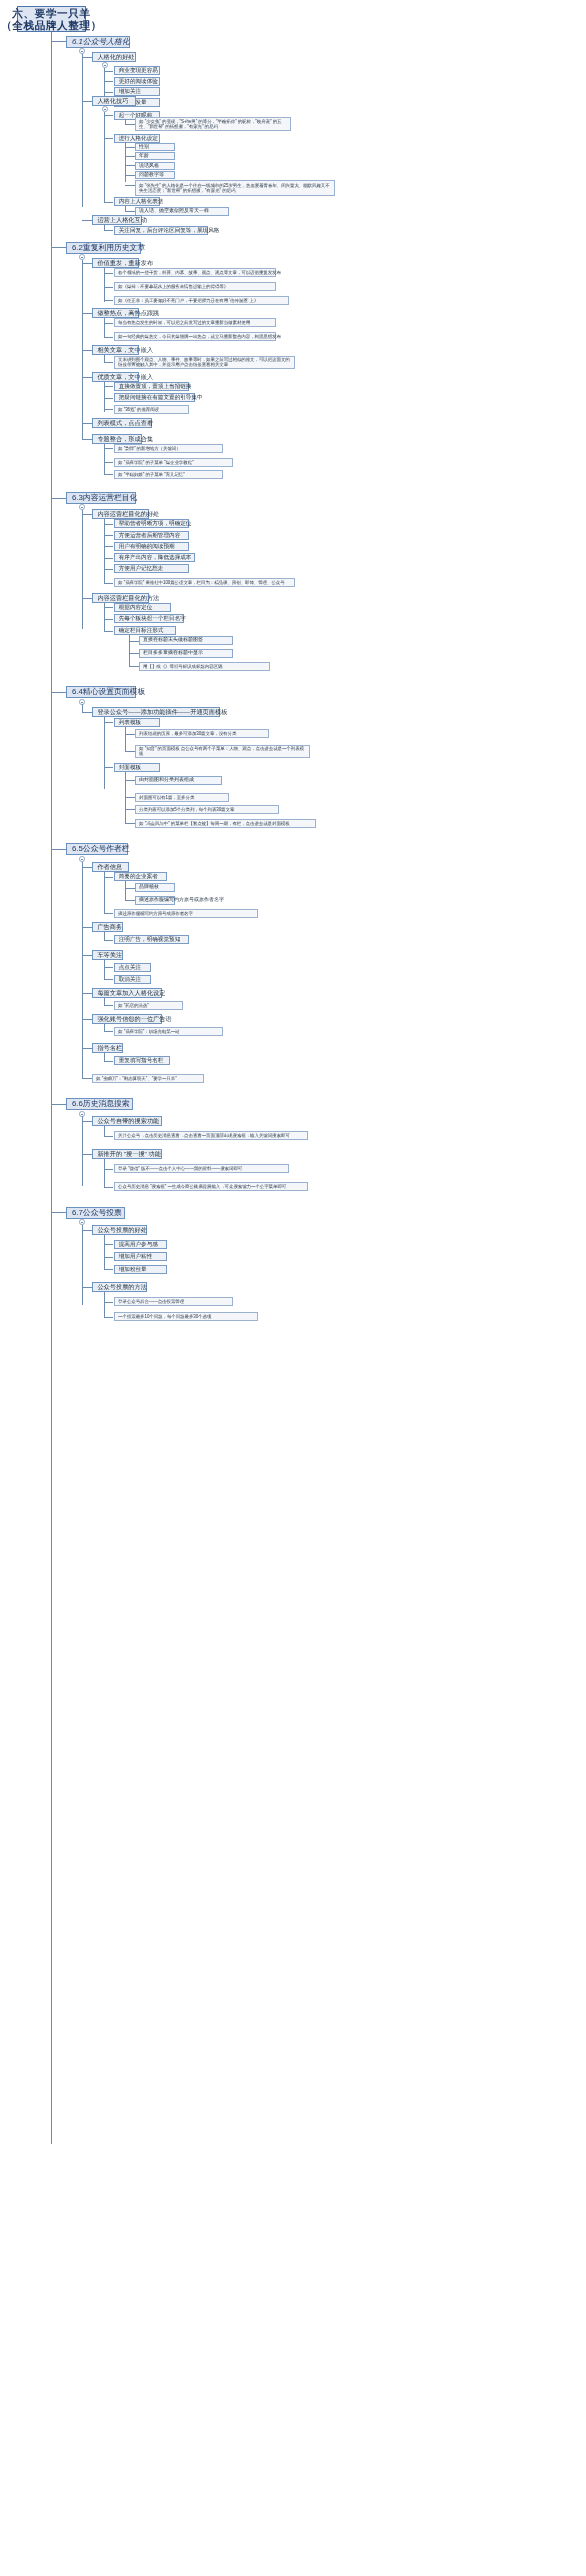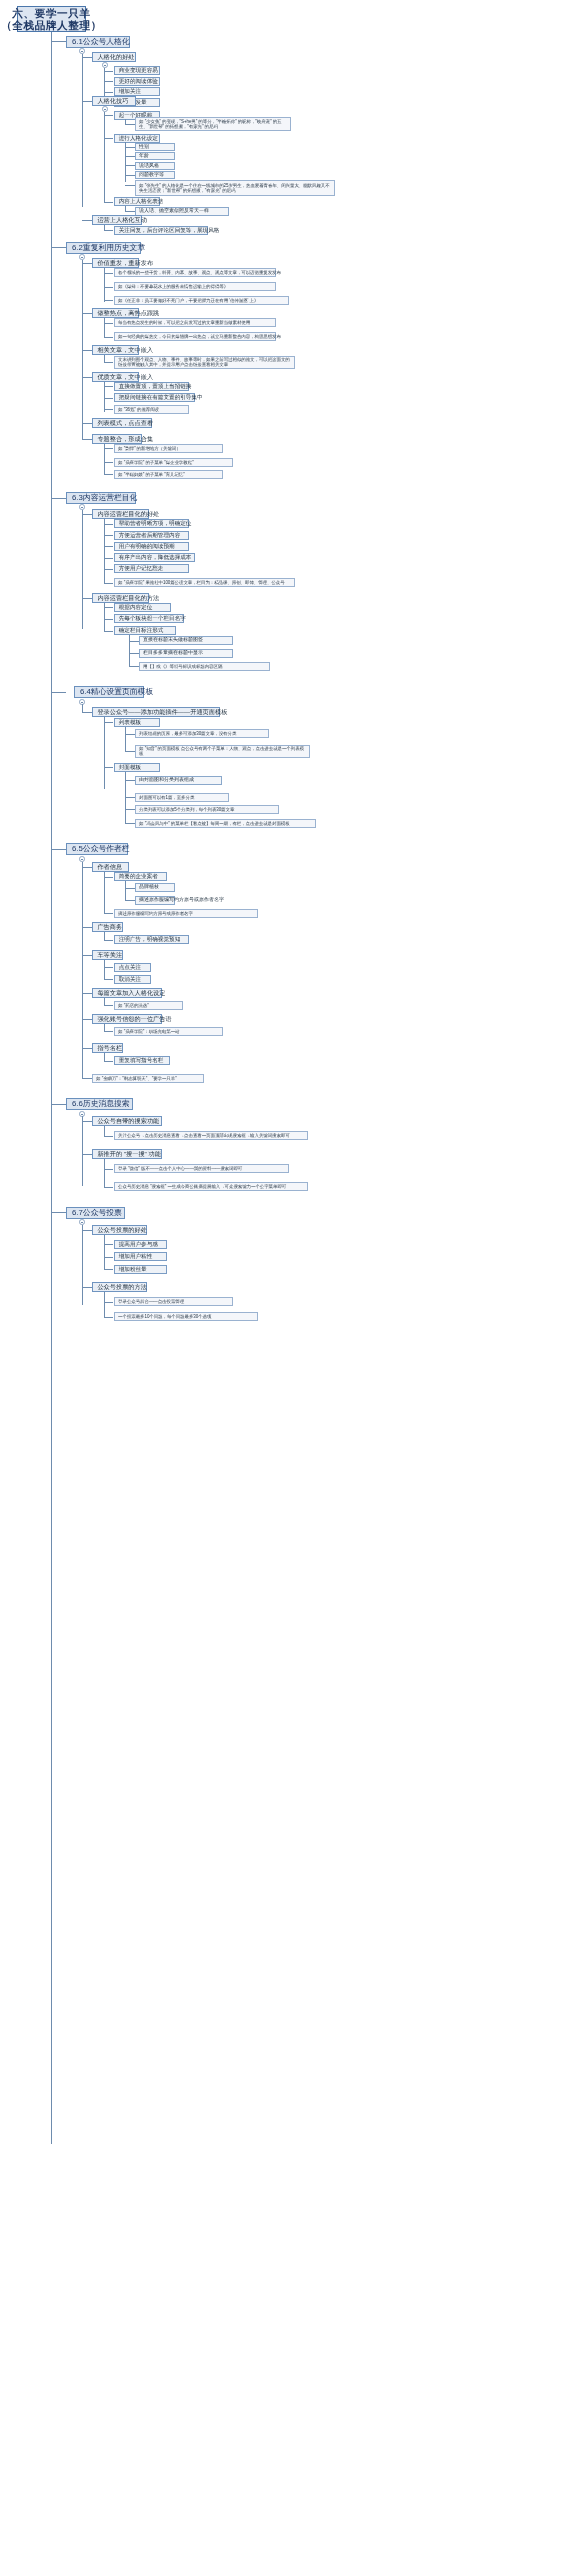--- a/index.html
+++ b/index.html
@@ -115,21 +115,21 @@
 <div id="canvas">
 
   <div class="node n-root" style="left:17px; top:6.2px; width:69px; height:26px;">
     <span>六、要学一只羊</span>
     <span>（全栈品牌人整理）</span>
   </div>
 
   <div class="ln lnv" style="left:51px; top:32px; height:2112px;"></div>
 
   <div class="ln lnh" style="left:51px; top:41px; width:15px;"></div>
-  <div class="node n-l1" style="left:66px; top:36px; width:64px; height:12px;">6.1公众号人格化</div>
+  <div class="node n-l1" style="left:66px; top:36px; width:64px; height:12px;font-style:italic;">6.1公众号人格化</div>
   <div class="toggle" style="left:79px; top:48px;"></div>
   <div class="ln lnv" style="left:82px; top:54px; height:153px;"></div>
 
   <div class="ln lnh" style="left:82px; top:57px; width:10.6px;"></div>
   <div class="node n-l2" style="left:92px; top:52px; width:44px; height:10px;">人格化的好处</div>
   <div class="toggle" style="left:102px; top:62px;"></div>
   <div class="ln lnv" style="left:104px; top:68px; height:34px;"></div>
 
   <div class="ln lnh" style="left:104px; top:71px; width:9.4px;"></div>
   <div class="node n-l3" style="left:114px; top:66px; width:46px; height:8.7px;">商业变现更容易</div>
@@ -293,21 +293,21 @@
   <div class="ln lnh" style="left:129px; top:641px; width:10px;"></div>
   <div class="node n-l4" style="left:139px; top:636px; width:94px; height:8.7px;">直接在标题末头做标题图签</div>
 
   <div class="ln lnh" style="left:129px; top:653px; width:10px;"></div>
   <div class="node n-l4" style="left:139px; top:649px; width:94px; height:8.7px;">栏目多多童摘在标题中显示</div>
 
   <div class="ln lnh" style="left:129px; top:666px; width:10px;"></div>
   <div class="node n-note" style="left:139px; top:662px; width:131px; height:8.7px;">用【】或《》等符号标识或标题内容区隔</div>
 
   <div class="ln lnh" style="left:51px; top:692px; width:15px;"></div>
-  <div class="node n-l1" style="left:74px; top:686px; width:70px; height:12px;">6.4精心设置页面模板</div>
+  <div class="node n-l1" style="left:66px; top:686px; width:70px; height:12px;">6.4精心设置页面模板</div>
   <div class="toggle" style="left:79px; top:699px;"></div>
   <div class="ln lnv" style="left:82px; top:704px; height:8.7px;"></div>
 
   <div class="ln lnh" style="left:82px; top:712px; width:10.6px;"></div>
   <div class="node n-l2" style="left:92px; top:707px; width:128px; height:10px;">登录公众号——添加功能插件——开通页面模板</div>
   <div class="ln lnv" style="left:104px; top:717px; height:72px;"></div>
 
   <div class="ln lnh" style="left:104px; top:722px; width:9.4px;"></div>
   <div class="node n-l3" style="left:114px; top:718px; width:46px; height:8.7px;">列表模板</div>
   <div class="ln lnv" style="left:125px; top:727px; height:25px;"></div>

